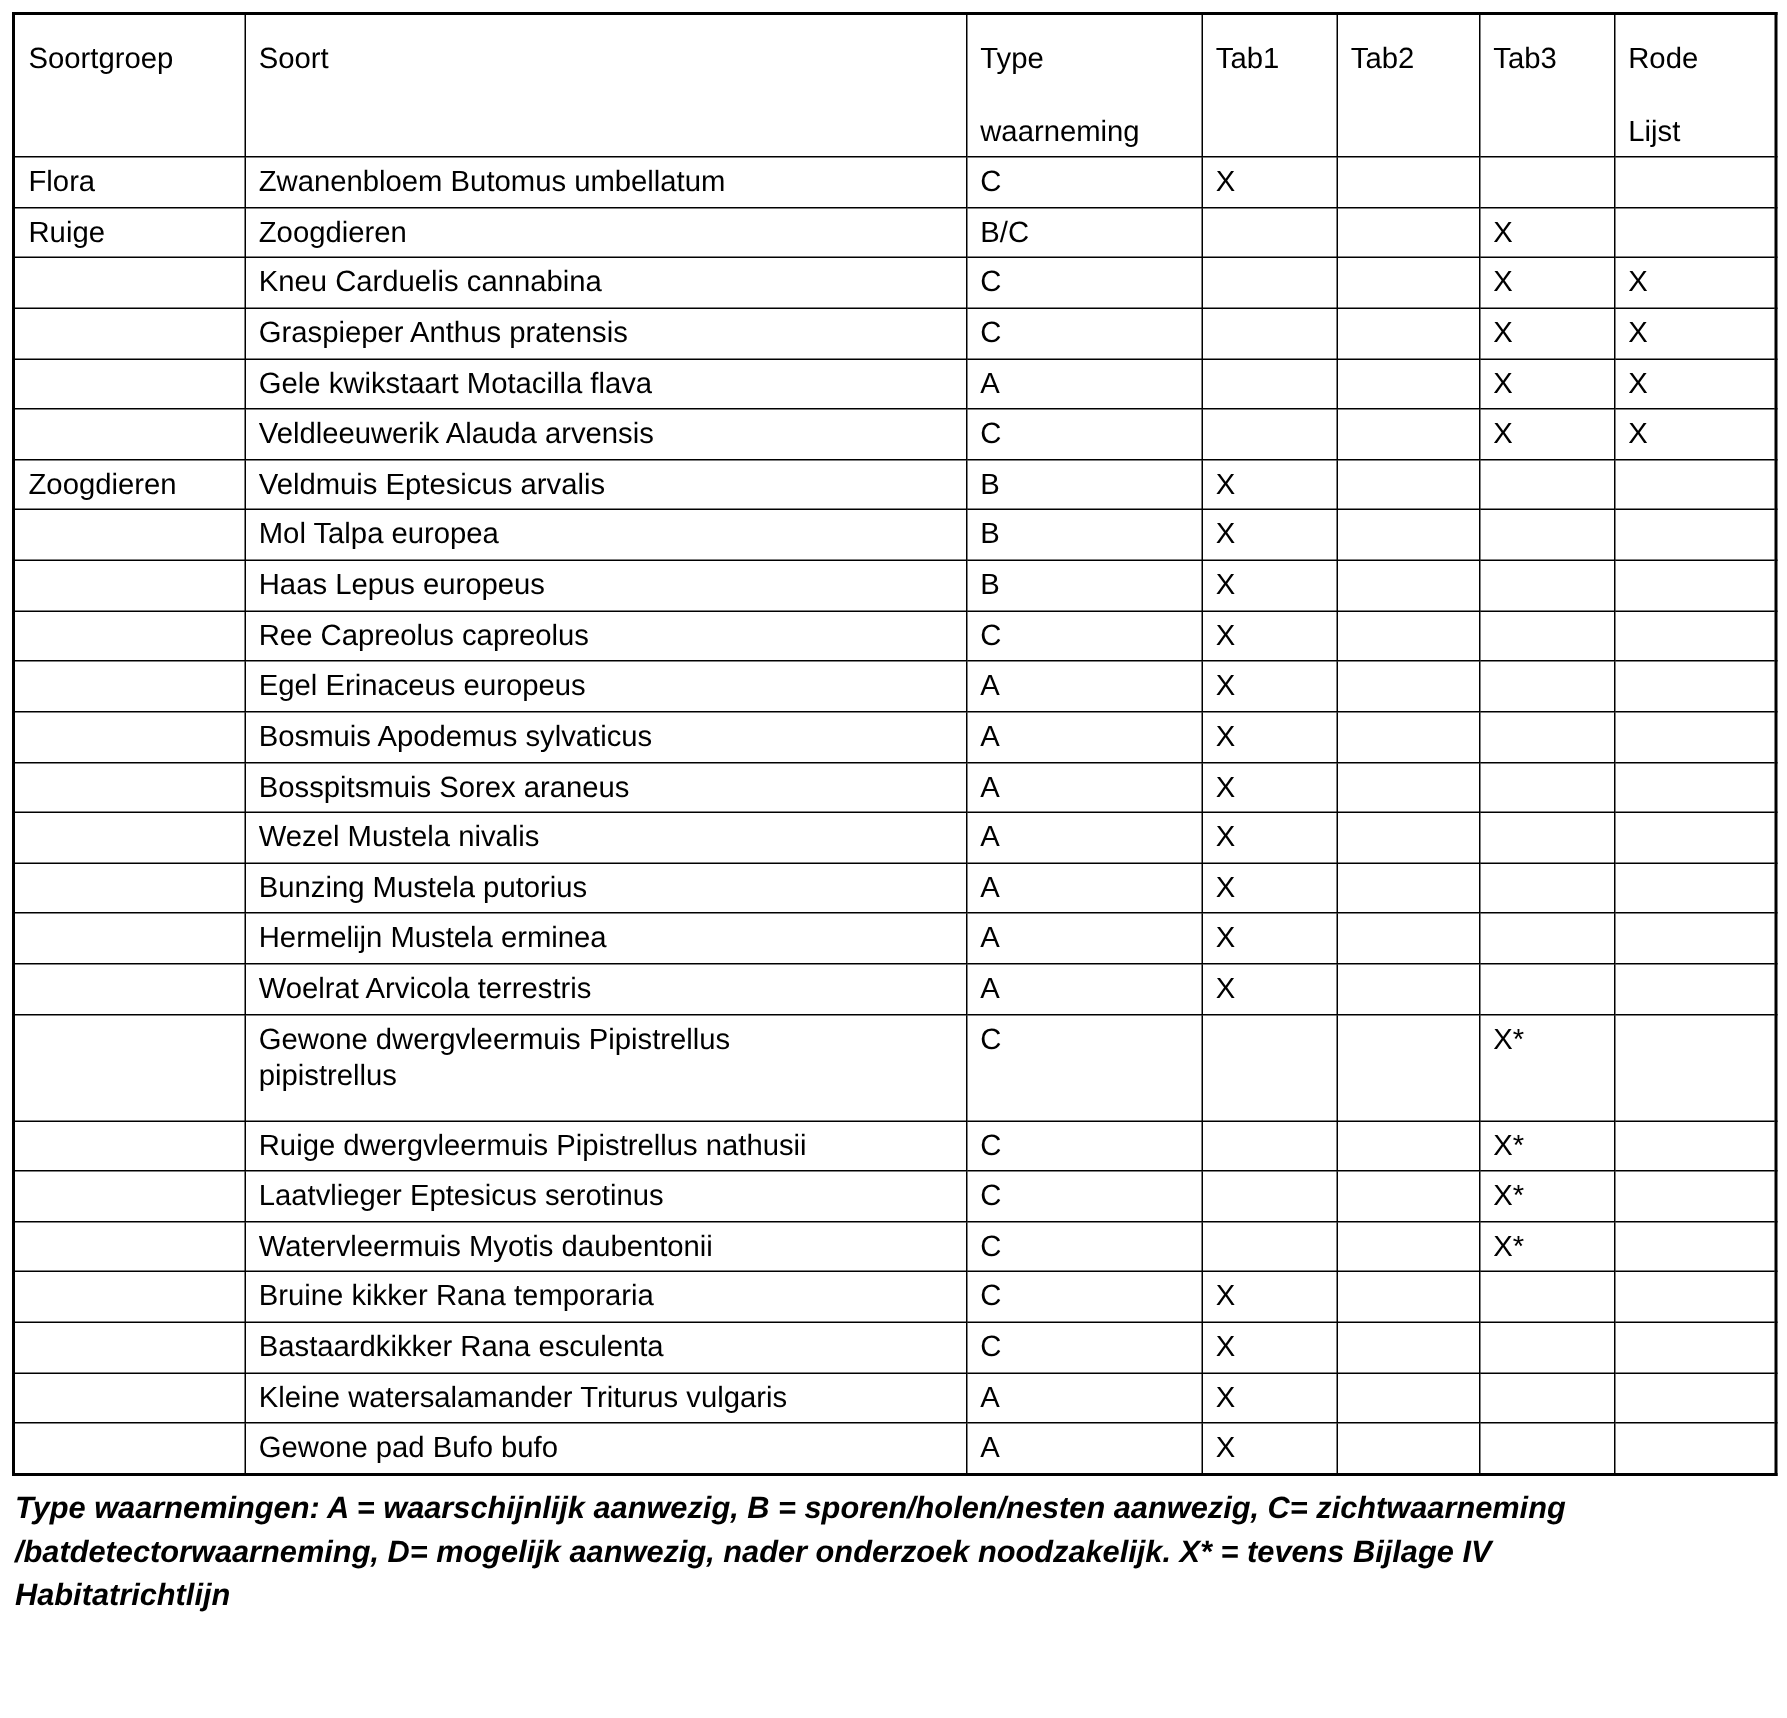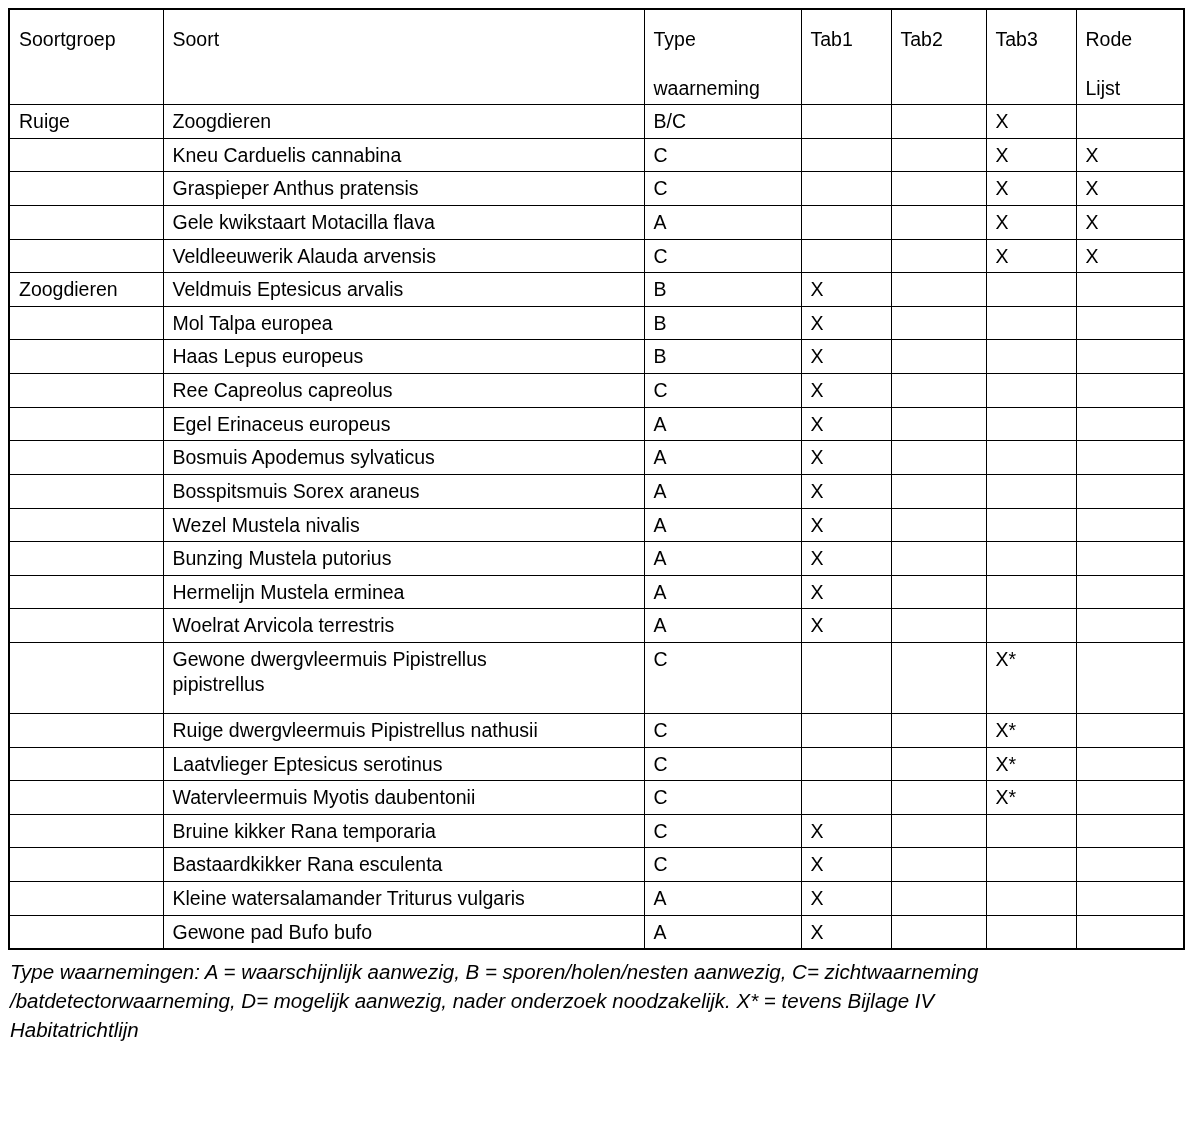--- a/index.html
+++ b/index.html
@@ -70,21 +70,21 @@
     border: 2px solid #000;
   }
   .footnote {
     margin-top: 7px;
     font-style: italic;
     font-size: 20.5px;
     line-height: 1.42;
     width: 1180px;
     padding-left: 2px;
   }
-  .footnote span { display: block; }
+  .footnote span { display: block; font-weight: bold; }
 </style>
 </head>
 <body>
 
 <div id="page">
 
   <table class="species-table">
     <colgroup>
       <col class="c-groep">
         <col class="c-soort">
@@ -116,20 +116,29 @@
           <span class="hdr-line">Tab3</span>
         </th>
         <th>
           <span class="hdr-line">Rode</span>
           <span class="hdr-line">Lijst</span>
         </th>
       </tr>
     </thead>
     <tbody id="table-body">
         <tr>
+          <td><span>Flora</span></td>
+          <td><span>Zwanenbloem Butomus umbellatum</span></td>
+          <td><span>C</span></td>
+          <td><span>X</span></td>
+          <td><span></span></td>
+          <td><span></span></td>
+          <td><span></span></td>
+        </tr>
+        <tr>
           <td><span>Ruige</span></td>
           <td><span>Zoogdieren</span></td>
           <td><span>B/C</span></td>
           <td><span></span></td>
           <td><span></span></td>
           <td><span>X</span></td>
           <td><span></span></td>
         </tr>
         <tr>
           <td><span></span></td>

